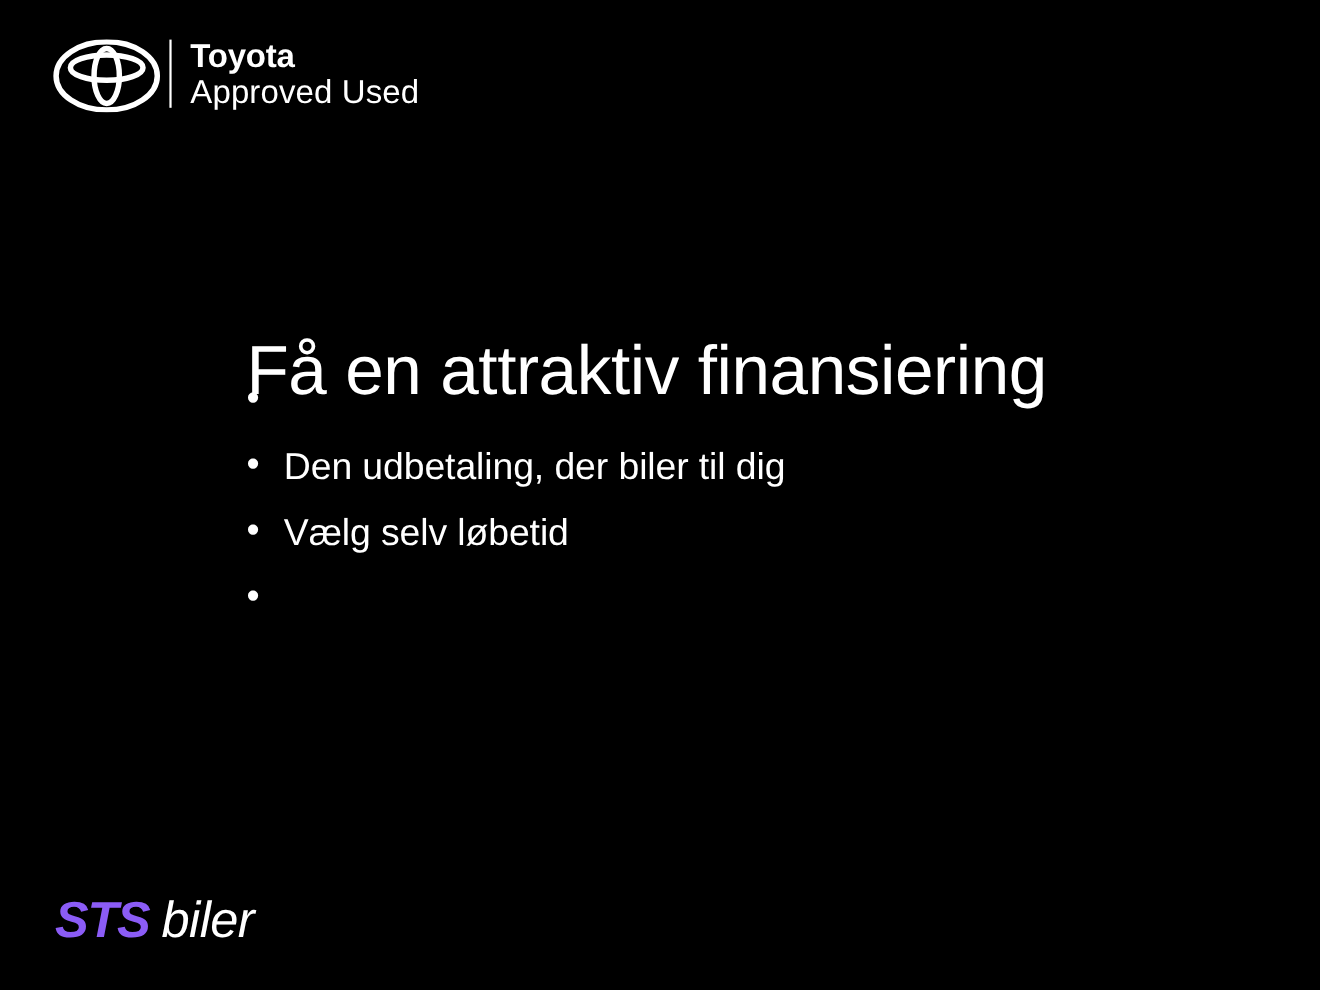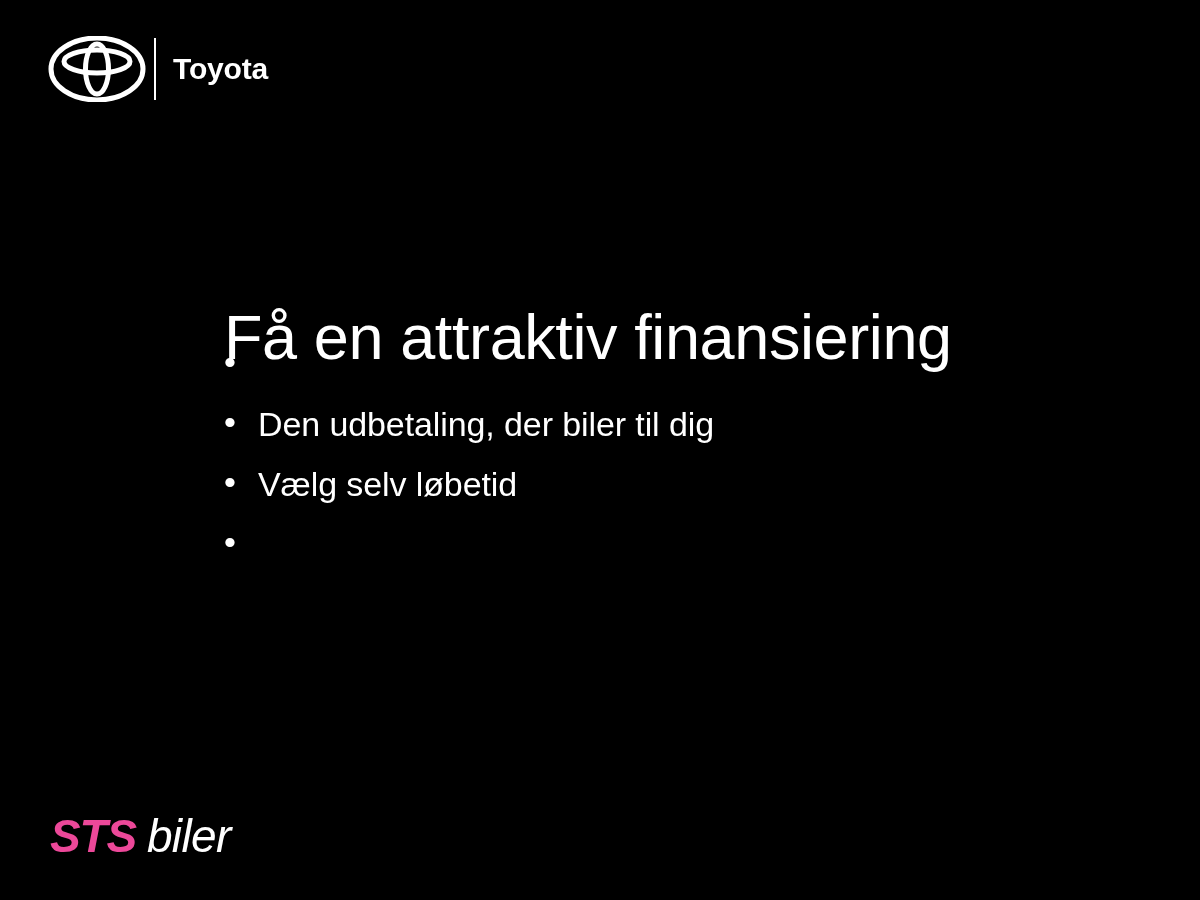--- a/index.html
+++ b/index.html
@@ -21,21 +21,21 @@
     height: 900px;
     background: #000000;
   }
 
   
   .brand-lockup {
     position: absolute;
     left: 48px;
     top: 36px;
     display: flex;
-    align-items: center;
+    align-items: flex-start;
   }
 
   .toyota-emblem {
     width: 98px;
     height: 66px;
     display: block;
     flex: 0 0 auto;
   }
 
   .brand-divider {
@@ -131,21 +131,21 @@
     display: flex;
     align-items: baseline;
     line-height: 48px;
     white-space: nowrap;
   }
 
   .sts-mark {
     font-size: 46px;
     font-weight: 700;
     font-style: italic;
-    color: #ec4899;
+    color: #8b5cf6;
     letter-spacing: -1.2px;
   }
 
   .biler-mark {
     font-size: 46px;
     font-weight: 400;
     font-style: italic;
     color: #ffffff;
     letter-spacing: -0.6px;
     margin-left: 11px;
@@ -163,20 +163,21 @@
 
       <ellipse cx="49" cy="25.5" rx="33" ry="11.5" fill="none" stroke="#ffffff" stroke-width="5"></ellipse>
 
       <ellipse cx="49" cy="33" rx="11.5" ry="25" fill="none" stroke="#ffffff" stroke-width="5"></ellipse>
     </svg>
 
     <div class="brand-divider"></div>
 
     <div class="brand-text">
       <div class="brand-line-1">Toyota</div>
+      <div class="brand-line-2">Approved Used</div>
     </div>
   </div>
 
   <h1 class="headline">Få en attraktiv finansiering</h1>
 
   <ul class="bullet-list">
     <li class="bullet-item">
       <span class="bullet-dot">•</span>
     </li>
     <li class="bullet-item">

